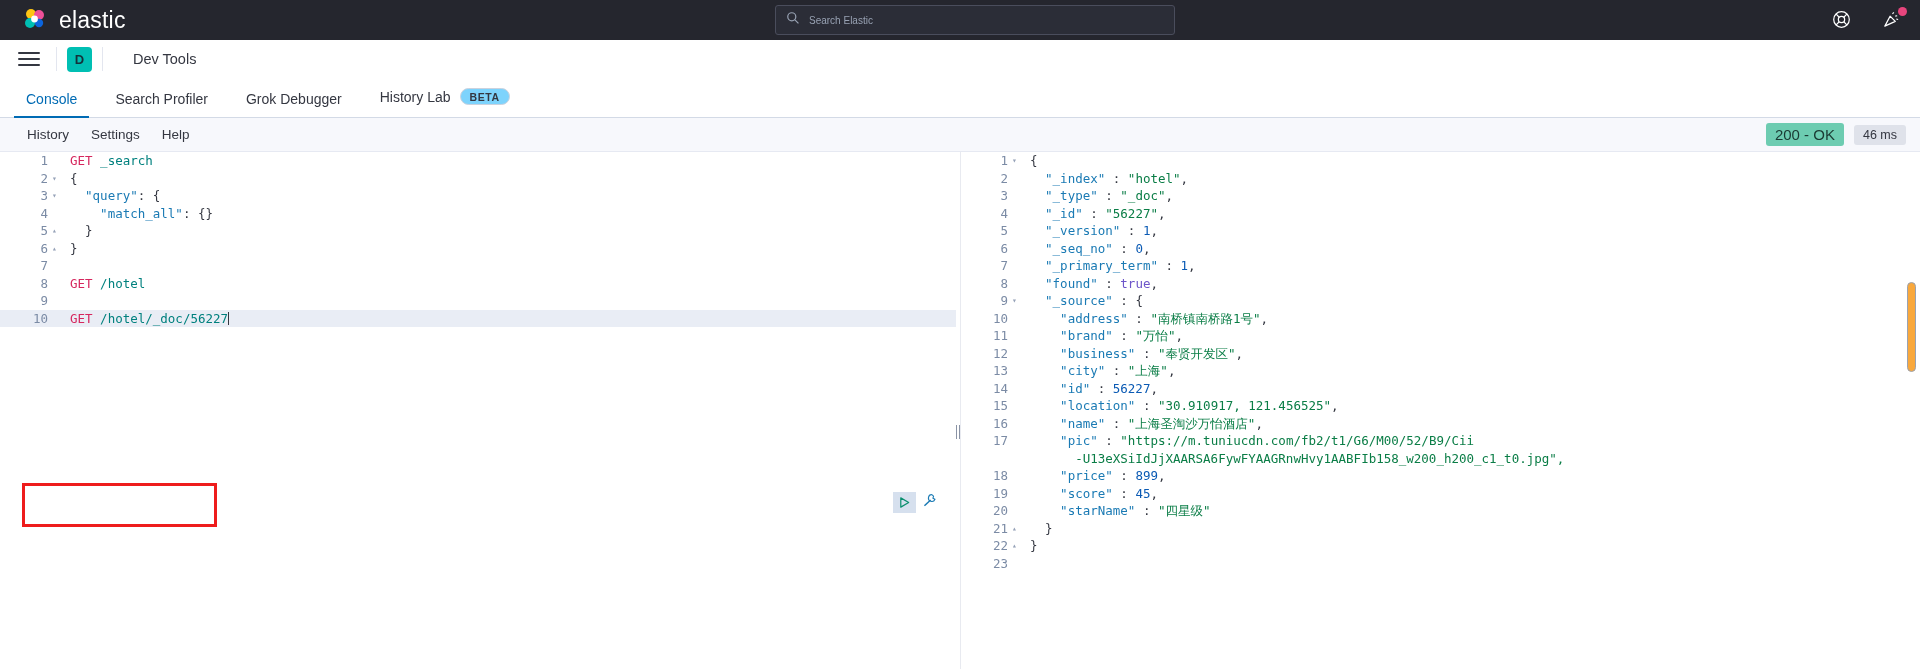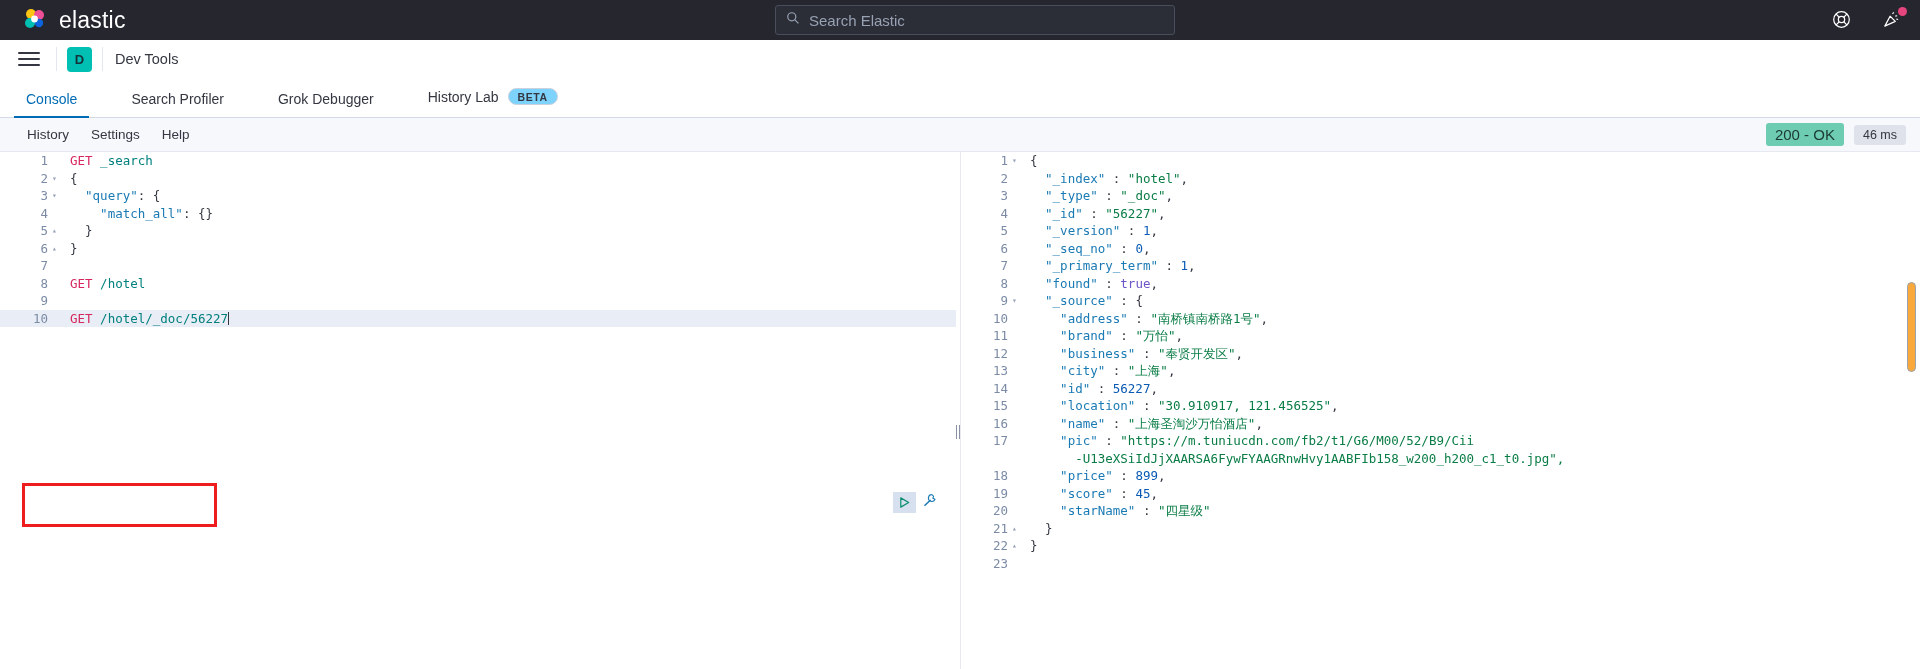--- a/index.html
+++ b/index.html
@@ -35,21 +35,21 @@
     left: 775px;
     width: 400px;
     height: 30px;
     background: #2b2d37;
     border: 1px solid #4a4d5c;
     border-radius: 3px;
     display: flex; align-items: center;
     padding: 0 10px; gap: 9px;
   }
   .global-search .ph {
-    color: #98a2b3; font-size: 15px;
+    color: #98a2b3; font-size: 10px;
   }
   .topbar-right {
     position: absolute; right: 18px;
     display: flex; align-items: center; gap: 30px;
   }
   .ticon { position: relative; width: 20px; height: 20px; display:block; cursor:pointer;}
   .dot-badge {
     position: absolute; top: -3px; right: -5px;
     width: 9px; height: 9px; border-radius: 50%;
     background: #e7457d;
@@ -70,31 +70,31 @@
   }
   .burger span { display:block; height: 2px; background:#343741; border-radius:1px;}
   .nav-sep { width:1px; height:24px; background:#e3e6ef; margin: 0 10px; }
   .app-badge {
     width: 25px; height: 25px; border-radius: 4px;
     background: #00bfb3; color: #14313a;
     font-size: 13px; font-weight: 700;
     display:flex; align-items:center; justify-content:center;
   }
   .app-title {
-    font-size: 14.5px; color: #343741; margin-left: 2px;
+    font-size: 14.5px; color: #343741; margin-left: 20px;
   }
 
   
   .tabsrow {
     height: 40px;
     display: flex; align-items: flex-end;
     padding-left: 14px;
     border-bottom: 1px solid #d3dae6;
     background:#fff;
-    gap: 16px;
+    gap: 0;
   }
   .tab {
     font-size: 14px;
     color: #343741;
     padding: 0 12px 11px 12px;
     margin-right: 14px;
     cursor: pointer;
     position: relative;
     display:flex; align-items:center; gap:9px;
     line-height: 1;

